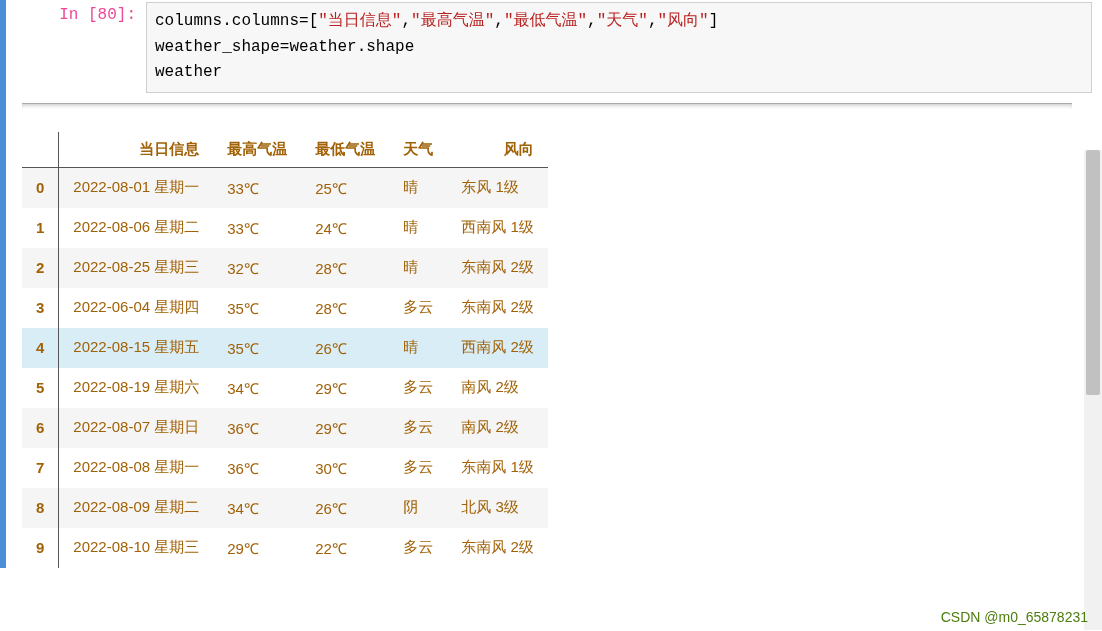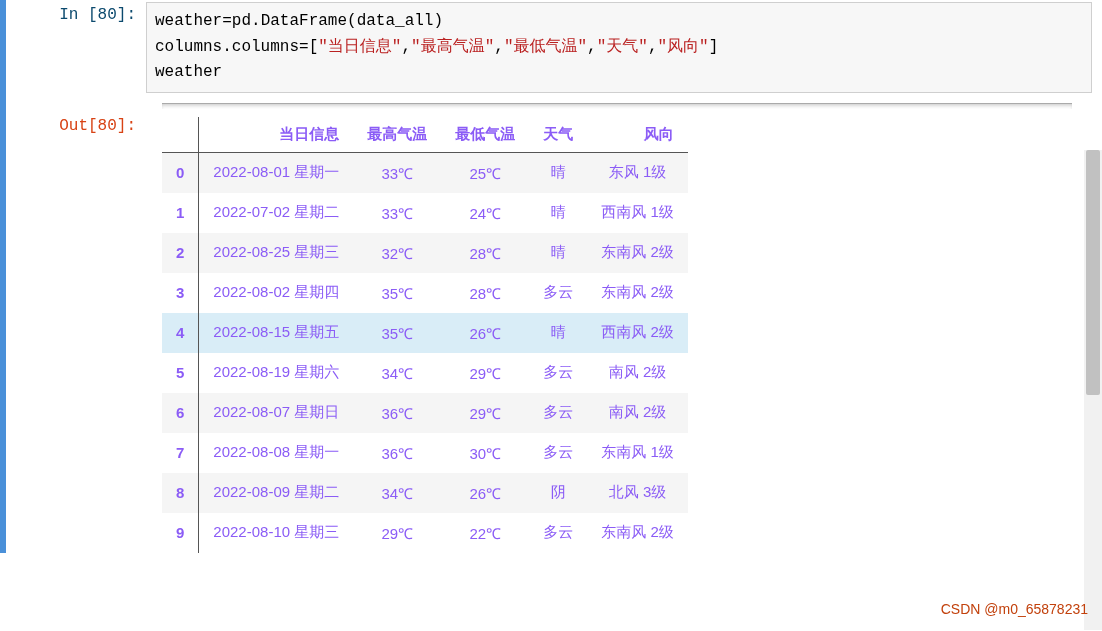--- a/index.html
+++ b/index.html
@@ -21,21 +21,21 @@
       align-items: flex-start;
     }
     .prompt {
       width: 140px;
       min-width: 140px;
       text-align: right;
       padding: 6px 10px 0 0;
       font-family: "Courier New", monospace;
       font-size: 16px;
     }
-    .prompt.in { color: #0c4a6e; }
+    .prompt.in { color: #ec4899; }
     .prompt.out { color: #D84315; }
     .input-area {
       flex: 1;
       background: #f7f7f7;
       border: 1px solid #cfcfcf;
       padding: 6px 8px;
       font-family: "Courier New", monospace;
       font-size: 16px;
       line-height: 1.6;
       margin-right: 10px;
@@ -51,34 +51,34 @@
     }
     .output-scroll-shadow {
       border-top: 1px solid #aaa;
       box-shadow: 0 3px 4px -2px rgba(0,0,0,0.25) inset;
       height: 6px;
       margin-right: 30px;
     }
     .dataframe {
       border-collapse: collapse;
       font-size: 15px;
-      color: #8b5cf6;
-      margin-top: 8px;
+      color: #a16207;
+      margin-top: 23px;
     }
     .dataframe th {
       font-weight: bold;
       text-align: right;
       padding: 8px 14px;
       border: none;
     }
     .dataframe thead th {
       border-bottom: 1px solid #555;
     }
     .dataframe td {
-      text-align: center;
+      text-align: left;
       padding: 10px 14px;
       border: none;
     }
     .dataframe tbody tr:nth-child(odd) { background: #f5f5f5; }
     .dataframe tbody tr:nth-child(even) { background: #fff; }
     .dataframe tbody tr.highlighted { background: #d9edf7; }
     .dataframe tbody th {
       border-right: 1px solid #555;
       padding: 10px 14px;
     }
@@ -98,42 +98,41 @@
       top: 0;
       left: 2px;
       width: 14px;
       height: 245px;
       background: #c1c1c1;
       border-radius: 2px;
     }
     .watermark {
       position: absolute;
       right: 14px;
-      bottom: 14px;
-      color: #c2410c;
+      bottom: 6px;
+      color: #4d7c0f;
       font-size: 14px;
       font-family: Arial, sans-serif;
     }
   </style>
 </head>
 <body>
 
 <div class="notebook-container">
   <div class="cell">
     <div class="prompt in">In [80]:</div>
     <div class="input-area">
-      <div class="code-line"><span>weather</span><span>=</span><span>pd.DataFrame(data_all)</span></div>
       <div class="code-line"><span>columns.columns</span><span>=</span><span>[</span><span class="code-str">"当日信息"</span><span>,</span><span class="code-str">"最高气温"</span><span>,</span><span class="code-str">"最低气温"</span><span>,</span><span class="code-str">"天气"</span><span>,</span><span class="code-str">"风向"</span><span>]</span></div>
+      <div class="code-line">weather_shape=weather.shape</div>
       <div class="code-line">weather</div>
     </div>
   </div>
 </div>
 
 <div class="cell" style="border-left:6px solid #4a90d9;">
-  <div class="prompt out" style="margin-top:18px;">Out[80]:</div>
   <div class="output-area">
     <div class="output-scroll-shadow"></div>
     <table class="dataframe">
       <thead>
         <tr>
           <th></th>
           <th>当日信息</th>
           <th>最高气温</th>
           <th>最低气温</th>
           <th>天气</th>
@@ -144,37 +143,37 @@
           <tr>
             <th>0</th>
             <td>2022-08-01 星期一</td>
             <td>33℃</td>
             <td>25℃</td>
             <td>晴</td>
             <td>东风 1级</td>
           </tr>
           <tr>
             <th>1</th>
-            <td>2022-07-02 星期二</td>
+            <td>2022-08-06 星期二</td>
             <td>33℃</td>
             <td>24℃</td>
             <td>晴</td>
             <td>西南风 1级</td>
           </tr>
           <tr>
             <th>2</th>
             <td>2022-08-25 星期三</td>
             <td>32℃</td>
             <td>28℃</td>
             <td>晴</td>
             <td>东南风 2级</td>
           </tr>
           <tr>
             <th>3</th>
-            <td>2022-08-02 星期四</td>
+            <td>2022-06-04 星期四</td>
             <td>35℃</td>
             <td>28℃</td>
             <td>多云</td>
             <td>东南风 2级</td>
           </tr>
           <tr class="highlighted">
             <th>4</th>
             <td>2022-08-15 星期五</td>
             <td>35℃</td>
             <td>26℃</td>

